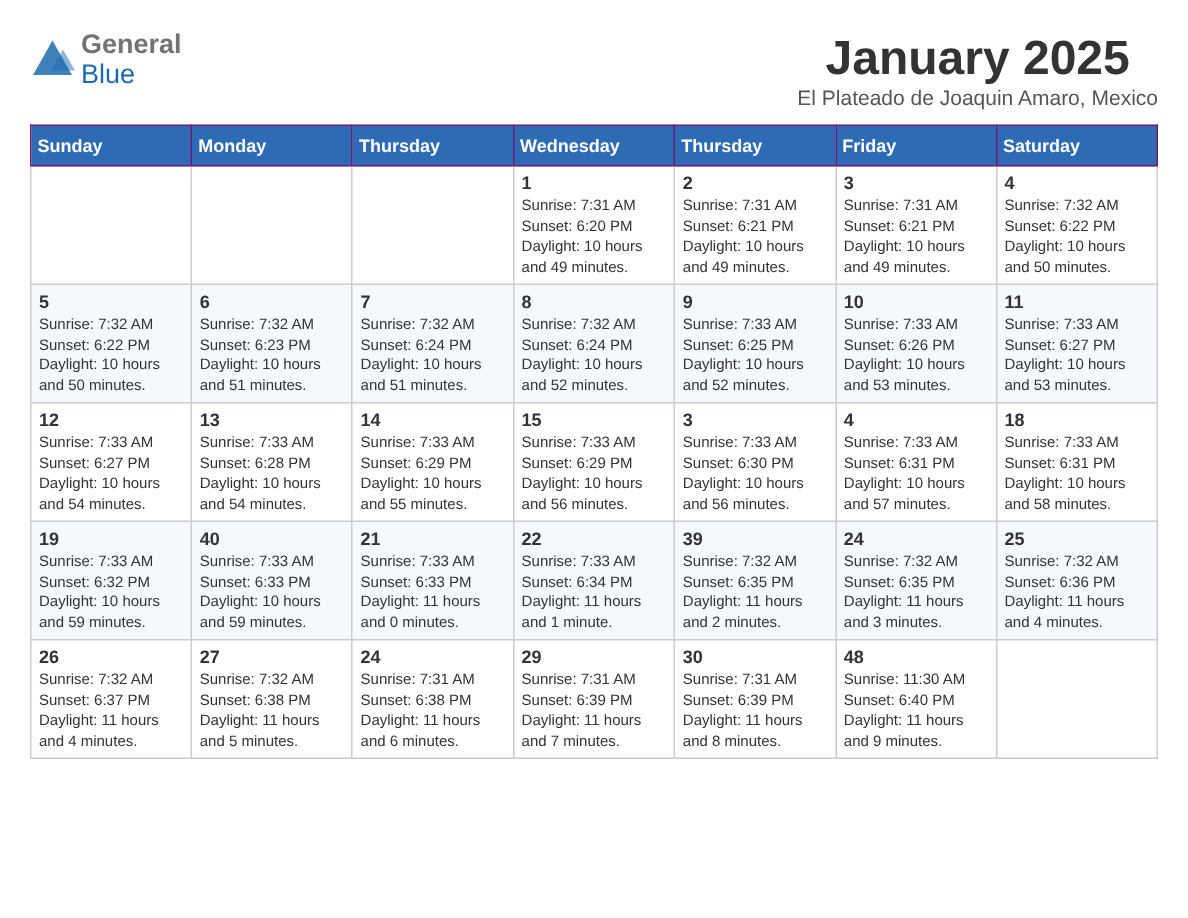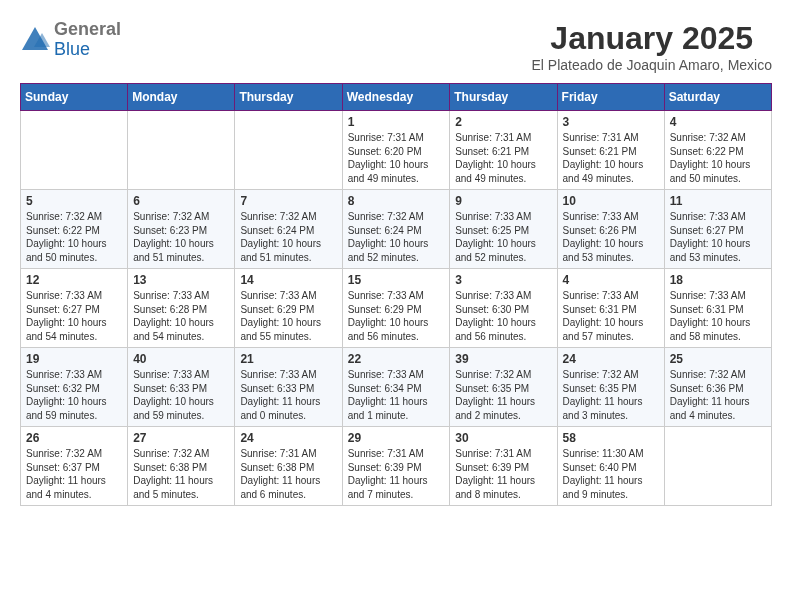--- a/index.html
+++ b/index.html
@@ -350,21 +350,21 @@
 and 7 minutes.</div>
         </td>
         <td>
           <span class="day-number">30</span>
           <div class="day-info" style="white-space: pre-line;">Sunrise: 7:31 AM
 Sunset: 6:39 PM
 Daylight: 11 hours
 and 8 minutes.</div>
         </td>
         <td>
-          <span class="day-number">58</span>
+          <span class="day-number">48</span>
           <div class="day-info" style="white-space: pre-line;">Sunrise: 11:30 AM
 Sunset: 6:40 PM
 Daylight: 11 hours
 and 9 minutes.</div>
         </td>
         <td class="empty-cell"></td>
       </tr>
     </tbody>
 </table>
 

